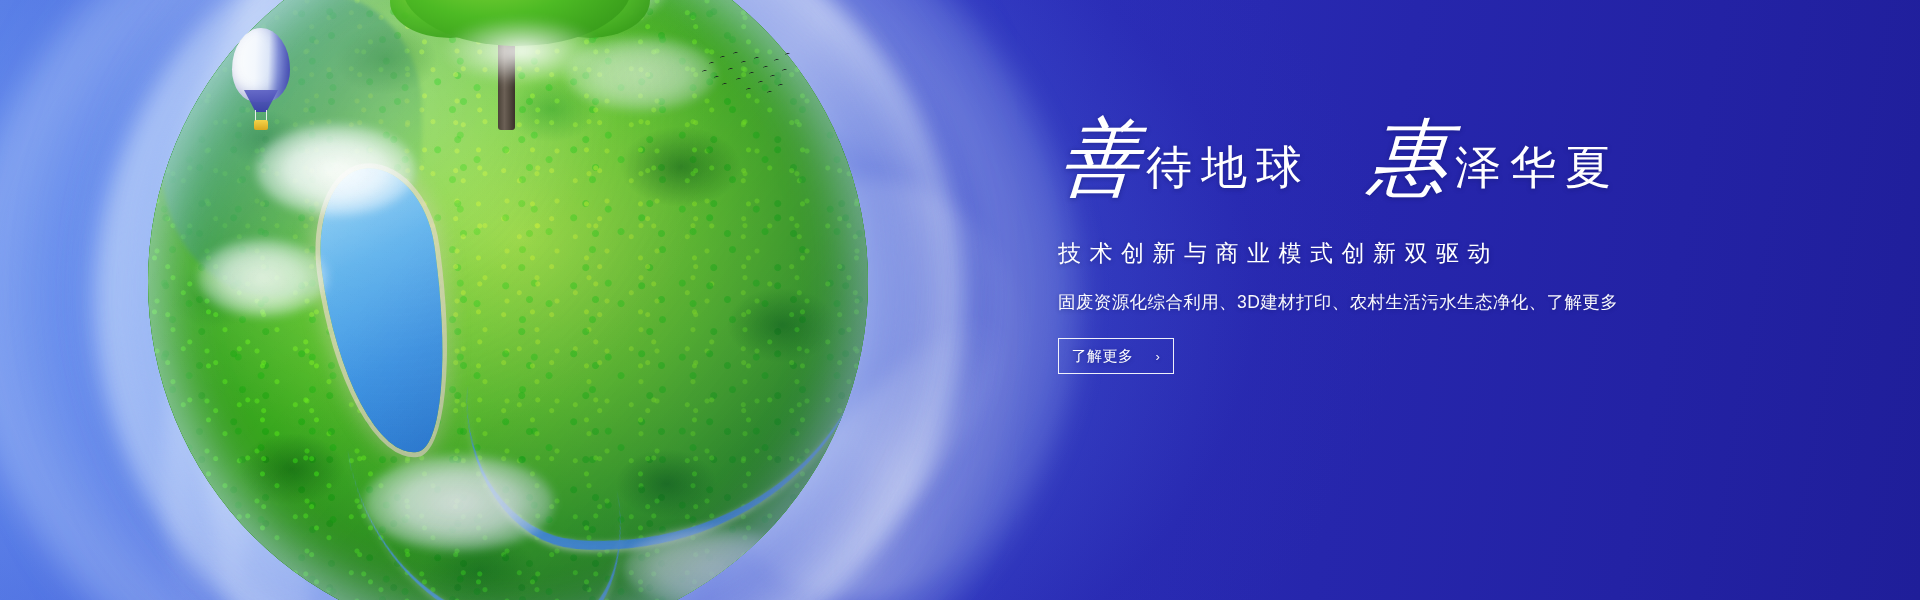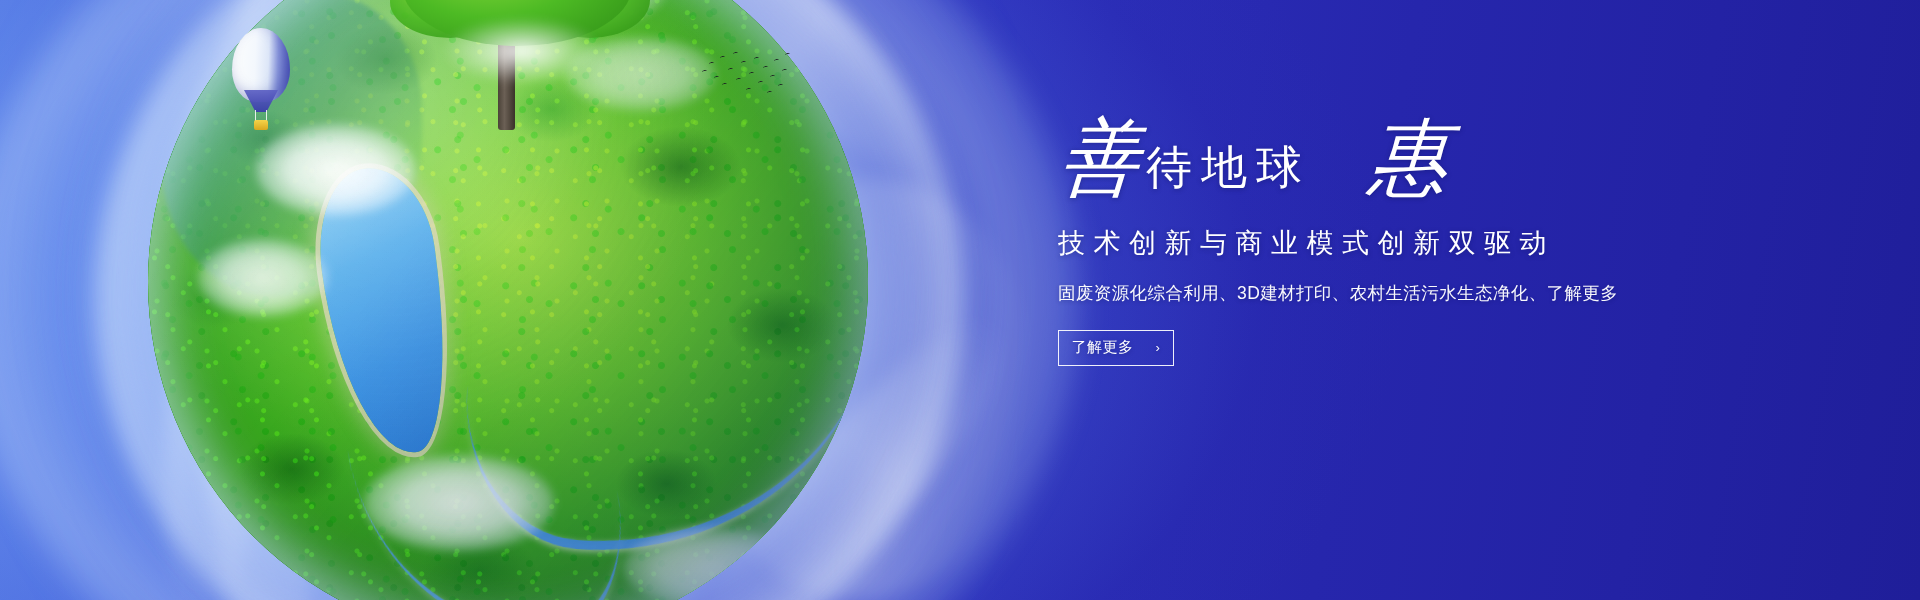--- a/index.html
+++ b/index.html
@@ -293,22 +293,22 @@
     font-family:"Liberation Serif","DejaVu Serif",serif;
     font-size:46px;
     font-weight:400;
     letter-spacing:9px;
     padding-left:6px;
     position:relative; top:-4px;text-align:center;
   }
   .hl-gap { display:inline-block; width:56px; }
 
   #subtitle {
-    margin-top:1px;
-    font-size:27px;
+    margin-top:14px;
+    font-size:23px;
     font-weight:400;
     letter-spacing:8.5px;
     white-space:nowrap;
     line-height:1.2;
   }
 
   #desc {
     margin-top:22px;
     font-size:17.5px;
     font-weight:400;
@@ -408,20 +408,21 @@
       <i style="left: 85px; top: 3px;"></i>
     </div>
 
   <div id="copy">
 
     <div id="headline">
       <span class="hl-big">善</span>
       <span class="hl-small">待地球</span>
       <span class="hl-gap"></span>
       <span class="hl-big">惠</span>
+      <span class="hl-small">泽华夏</span>
     </div>
 
     <div id="subtitle">技术创新与商业模式创新双驱动</div>
 
     <div id="desc">固废资源化综合利用、3D建材打印、农村生活污水生态净化、了解更多</div>
 
     <button id="cta">
       <span>了解更多</span>
       <span class="chev">›</span>
     </button>

